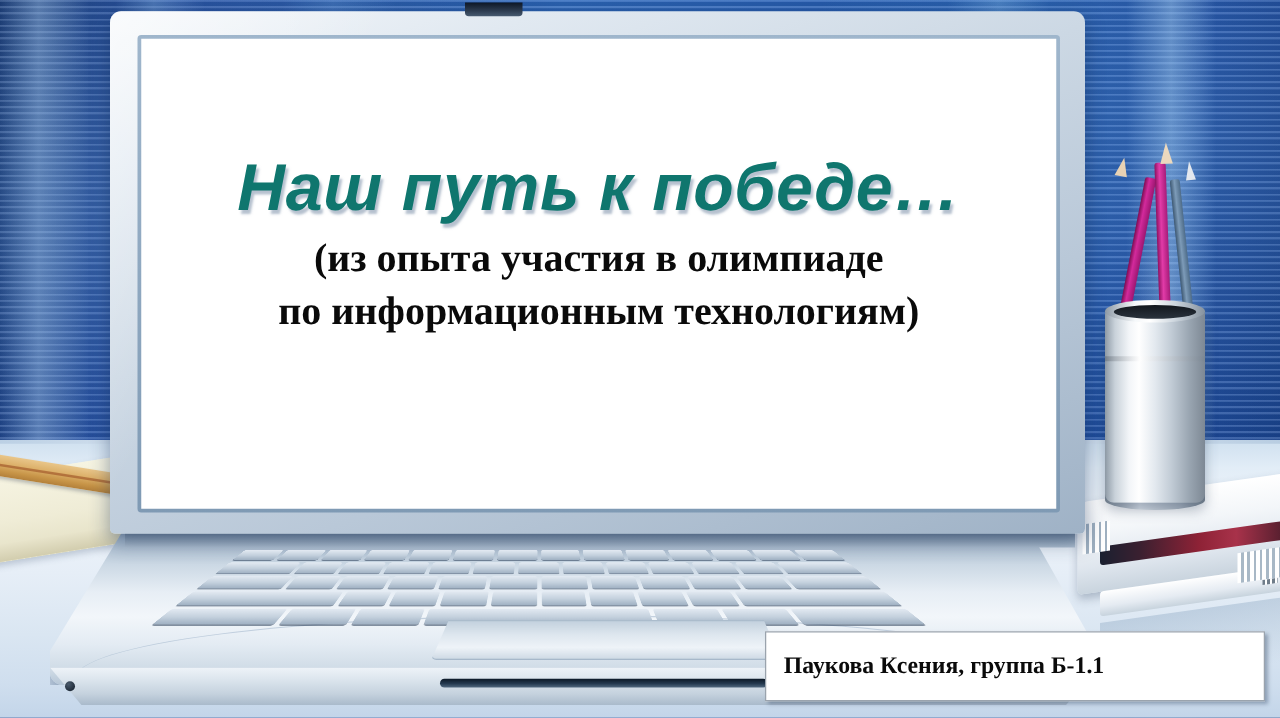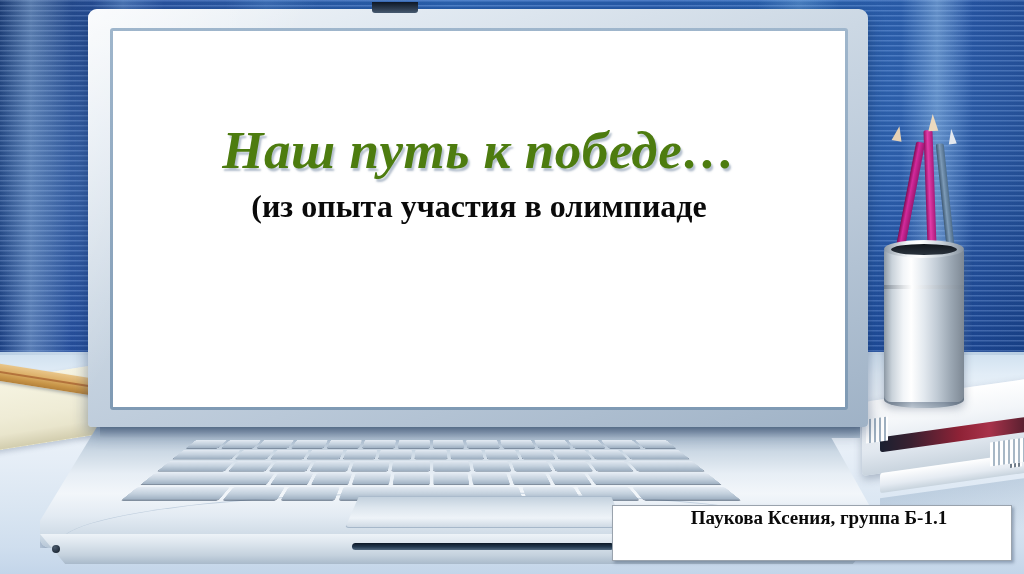--- a/index.html
+++ b/index.html
@@ -297,26 +297,26 @@
   }
 
   
   .screen-content {
     position: absolute;
     left: 0; right: 0;
     top: 92px;
     text-align: center;
   }
   .slide-title {
-    font-family: Liberation Serif, serif;
+    font-family: Liberation Sans, sans-serif;
     font-style: italic;
     font-weight: bold;
     font-size: 53px;
     line-height: 1.05;
-    color: #4d7c0f;
+    color: #0f766e;
     letter-spacing: .5px;
     text-shadow: 2px 3px 2px rgba(120,140,165,.55);
     margin: 0 0 6px 0;
     white-space: nowrap;
   }
   .slide-sub {
     font-family: "Liberation Serif", serif;
     font-weight: bold;
     font-size: 32px;
     line-height: 1.32;
@@ -418,20 +418,21 @@
   
   .caption {
     position: absolute;
     left: 612px; top: 505px;
     width: 400px; height: 56px;
     background: #ffffff;
     border: 1px solid #9aa3ad;
     box-shadow: 2px 2px 3px rgba(30,50,80,.35);
     z-index: 30;
     display: flex;
+    flex-direction: column;
     justify-content: center;
     padding-left: 14px;
     box-sizing: border-box;
   }
   .caption-line {
     font-family: "Liberation Serif", serif;
     font-weight: bold;
     font-size: 19px;
     line-height: 1.28;
     color: #0a0a0a;
@@ -566,20 +567,21 @@
 
   <div class="lid-latch"></div>
   <div class="laptop-lid"></div>
   <div class="lid-sheen"></div>
   <div class="screen-inset"></div>
 
   <div class="screen">
     <div class="screen-content">
       <h1 class="slide-title">Наш путь к победе…</h1>
       <p class="slide-sub">(из опыта участия в олимпиаде</p>
+      <p class="slide-sub">по информационным технологиям)</p>
     </div>
   </div>
 
   <div class="caption">
     <div class="caption-line">Паукова Ксения, группа Б-1.1</div>
   </div>
 
 </div>
 
 </body></html>

